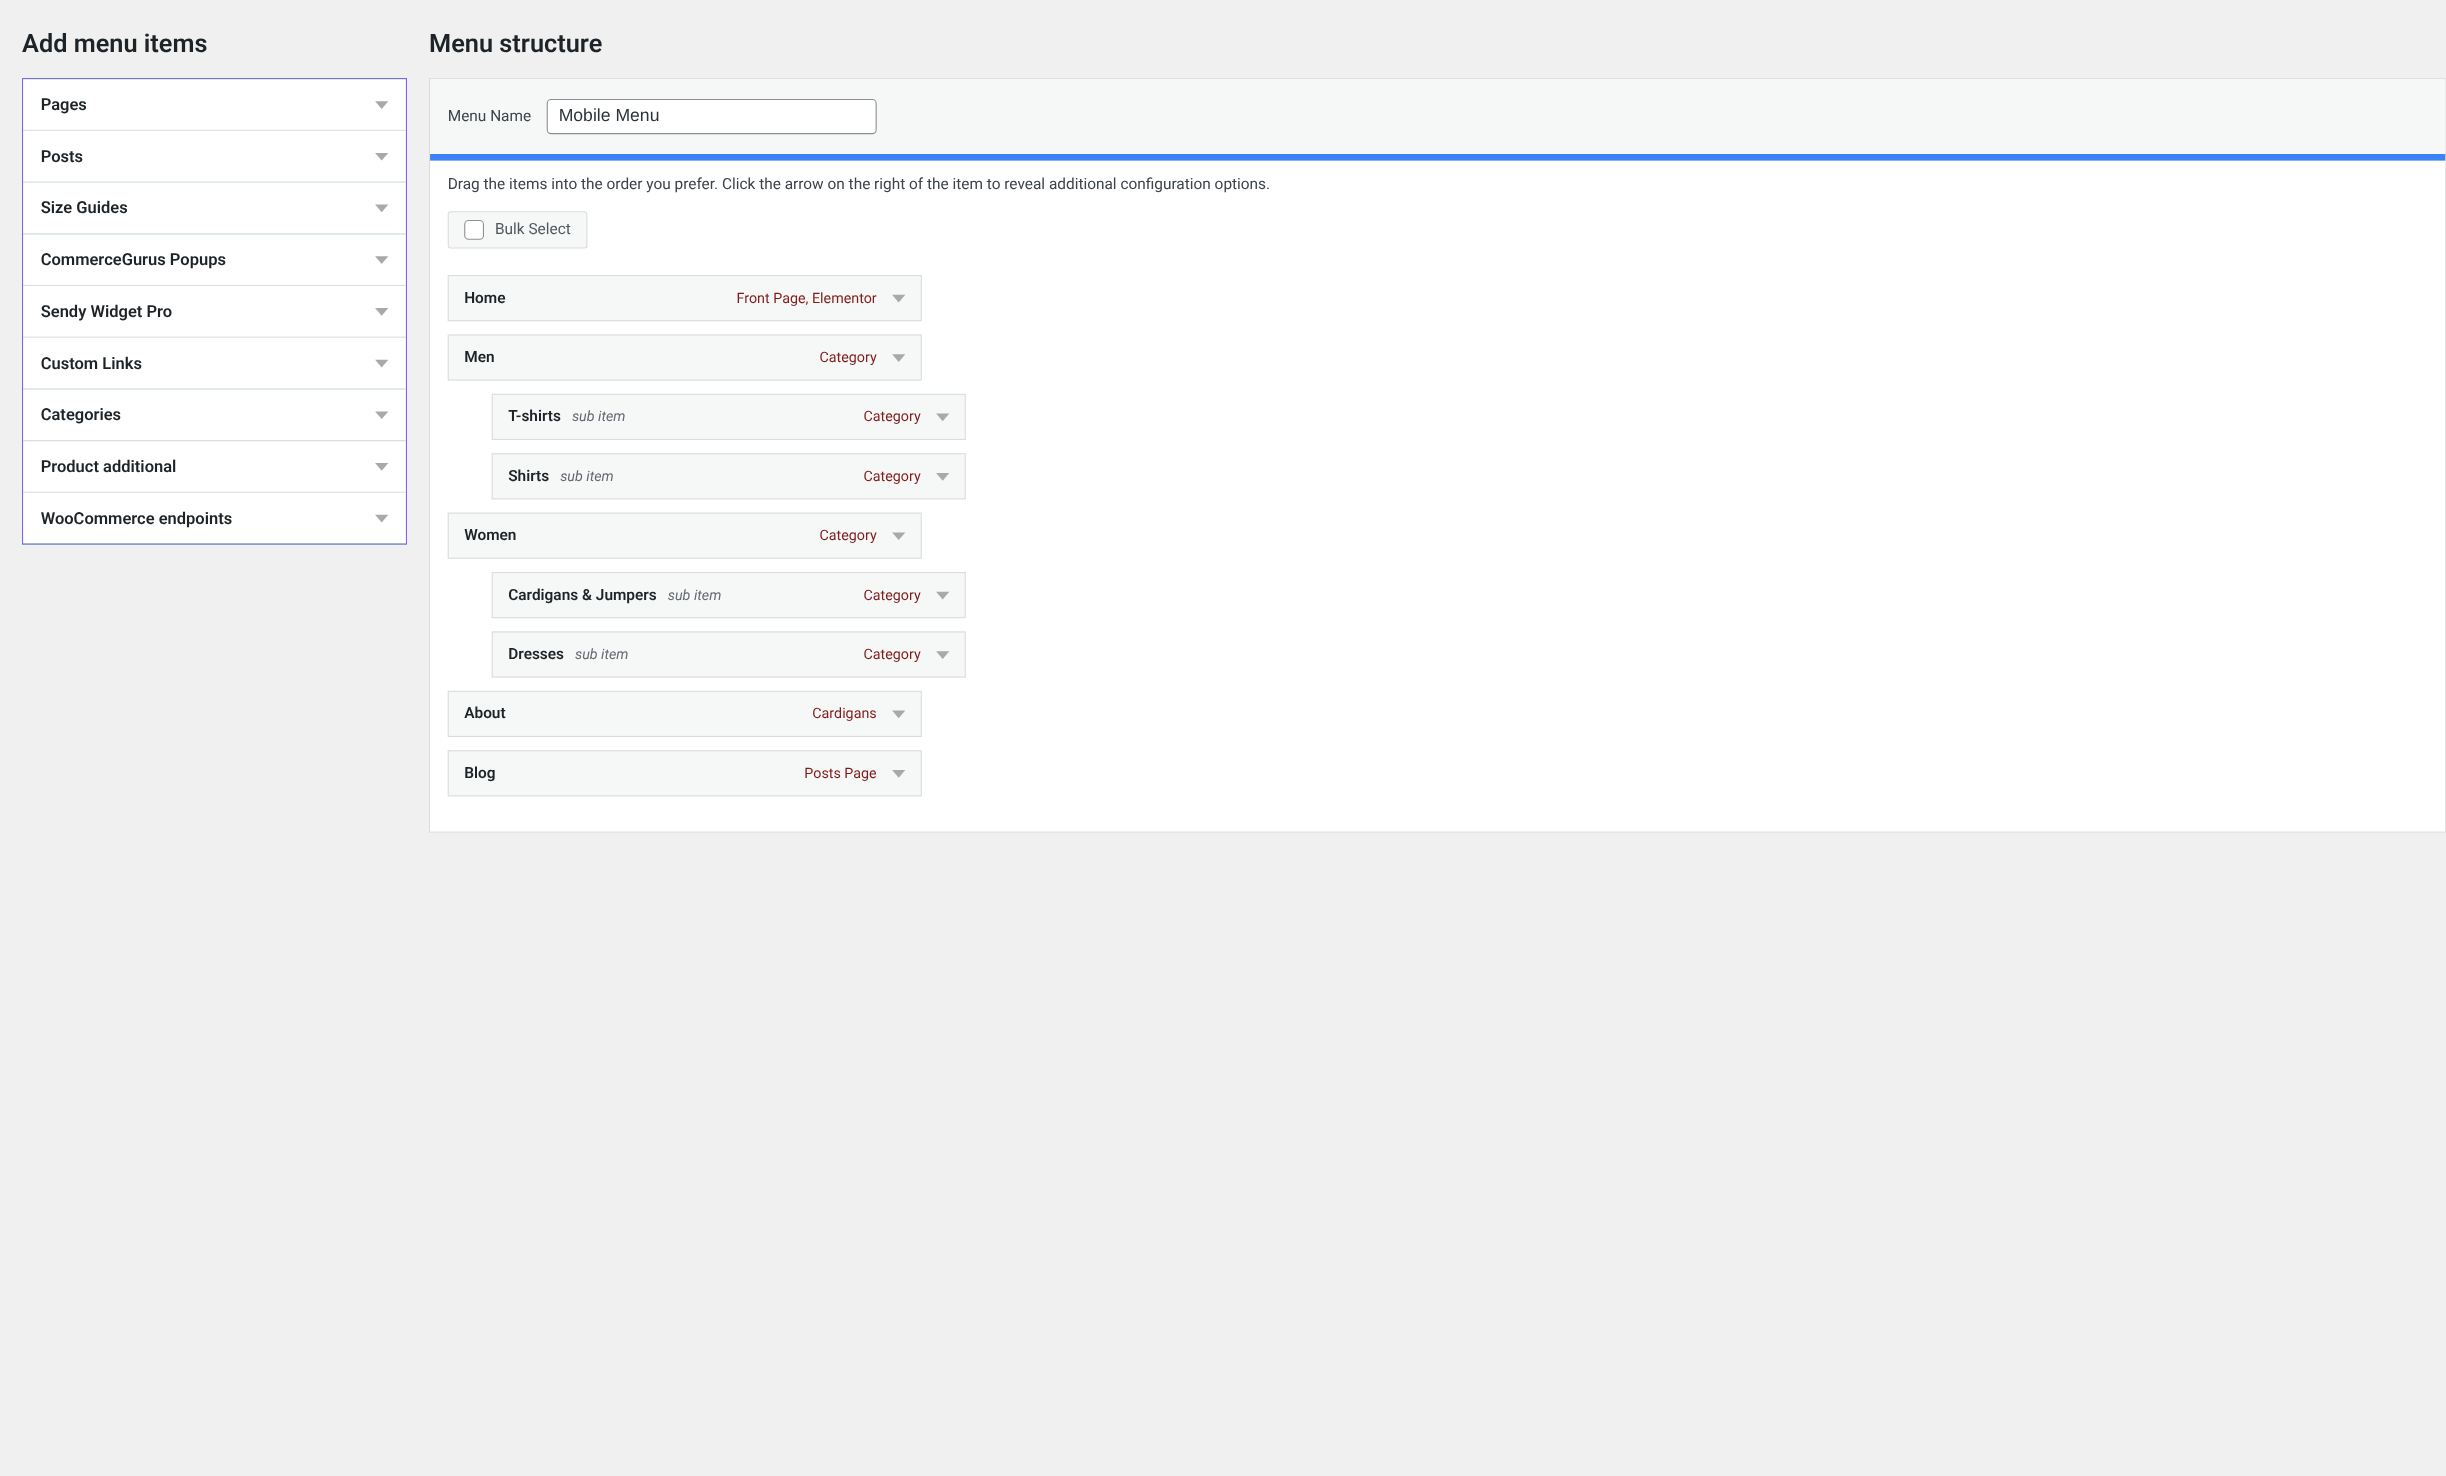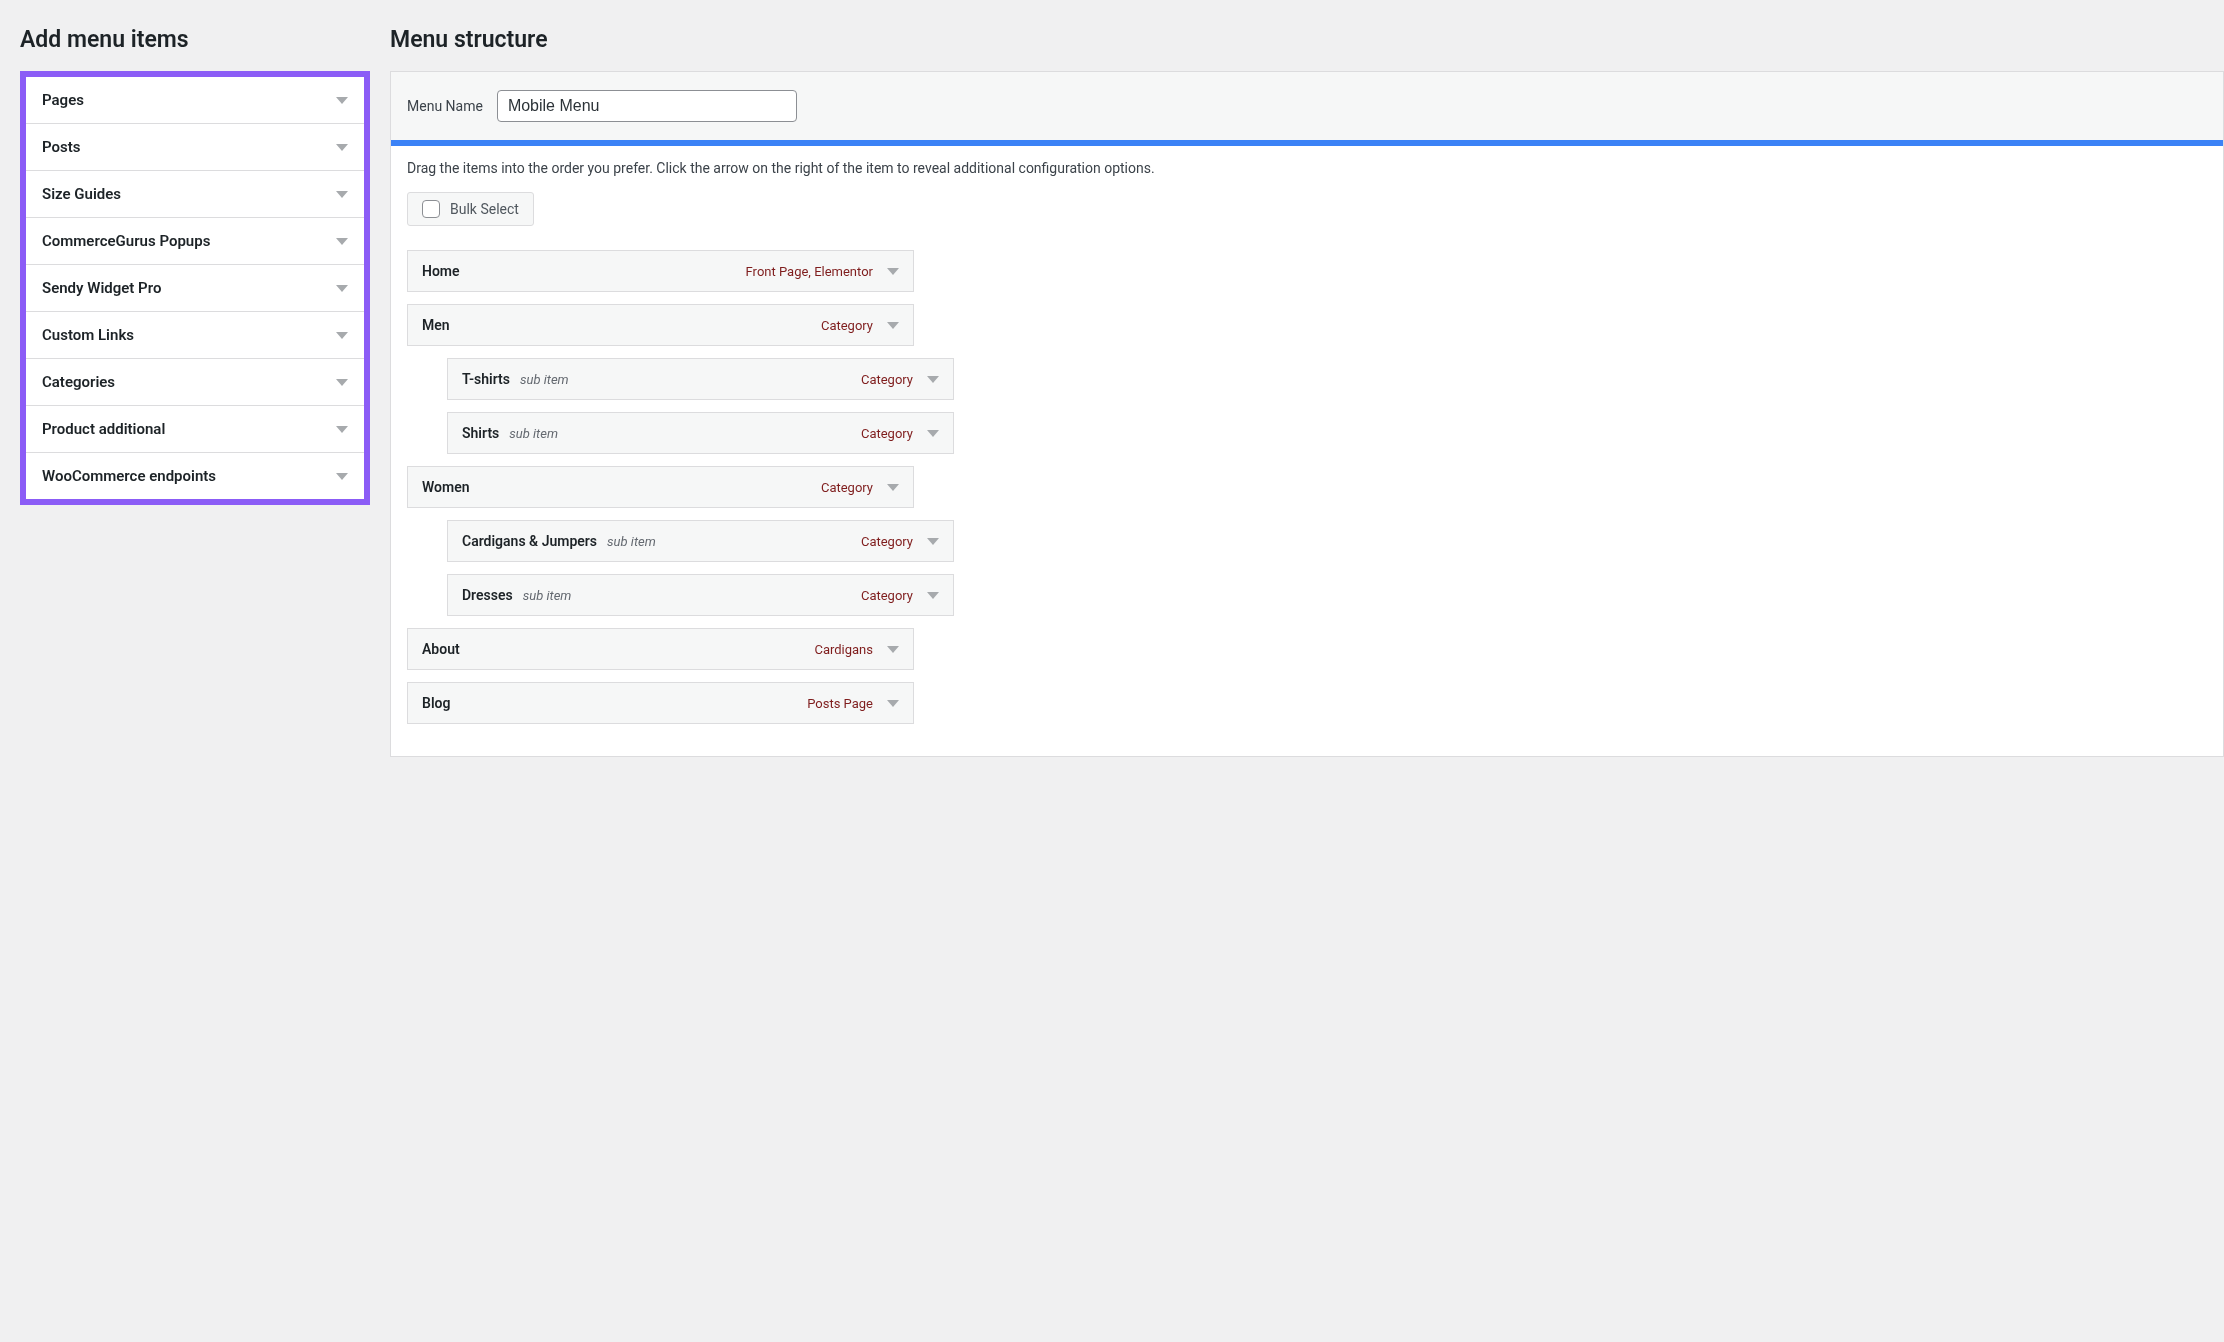--- a/index.html
+++ b/index.html
@@ -19,21 +19,21 @@
 
   h2.section-title {
     font-size: 23px;
     font-weight: 600;
     color: #1d2327;
     margin: 6px 0 18px 0;
   }
 
   
   .accordion {
-    border: 6px solid #8b5cf6;
+    border: 1px solid #8b5cf6;
     background: #22c55e;
   }
   .acc-item {
     display: flex;
     align-items: center;
     justify-content: space-between;
     padding: 14px 16px;
     border-bottom: 1px solid #dcdcde;
     cursor: pointer;
     background: #fff;
@@ -107,21 +107,21 @@
   .menu-tree { max-width: 560px; }
   .menu-item {
     display: flex;
     align-items: center;
     justify-content: space-between;
     background: #f6f7f7;
     border: 1px solid #dcdcde;
     padding: 12px 14px;
     margin-bottom: 12px;
     cursor: move;
-    width: 507px;
+    width: 431px;
   }
   .menu-item.depth-1 { margin-left: 40px; }
   .menu-item .mi-left {
     display: flex;
     align-items: baseline;
     gap: 10px;
   }
   .menu-item .mi-title {
     font-size: 14px;
     font-weight: 600;

